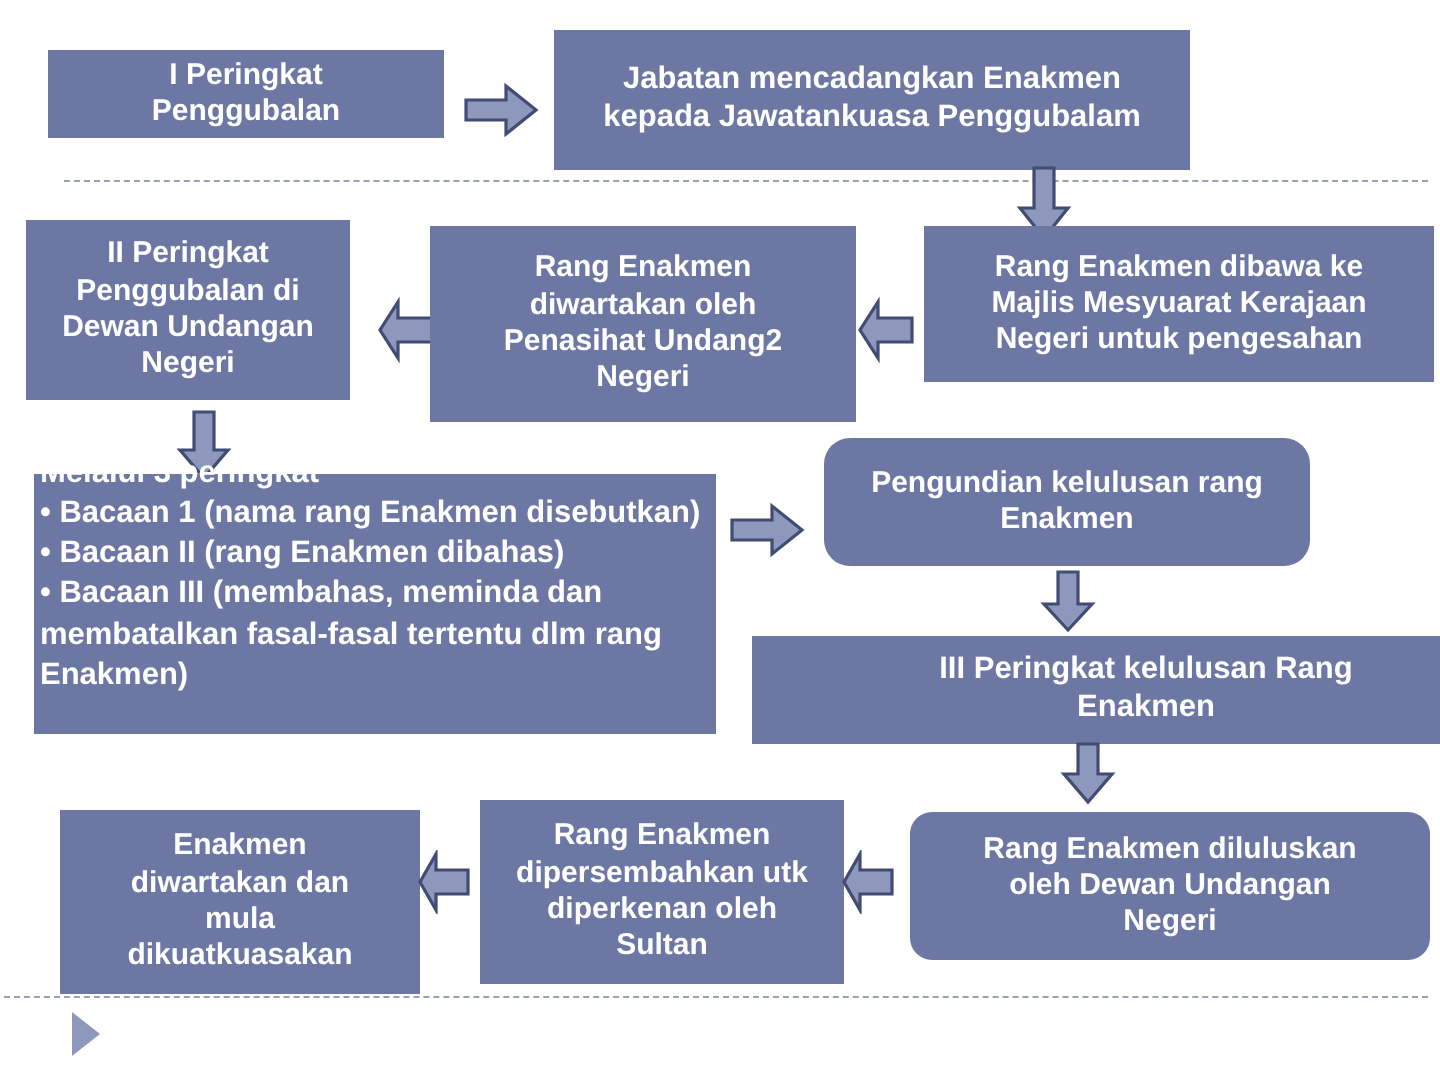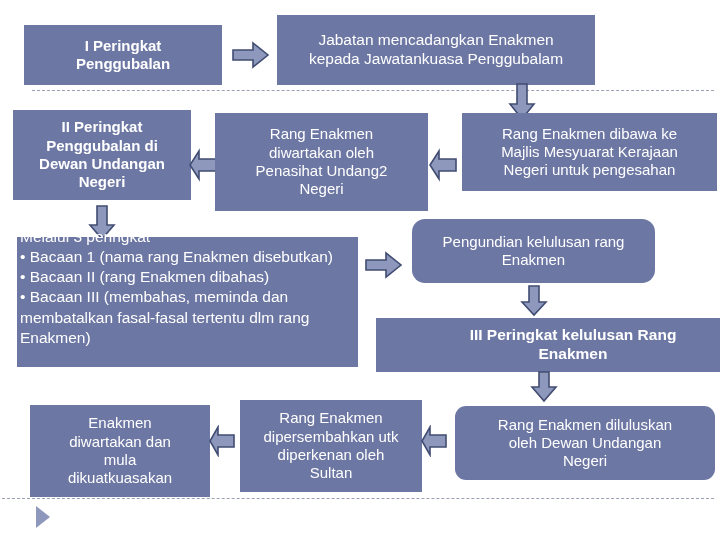--- a/index.html
+++ b/index.html
@@ -27,20 +27,21 @@
     border: 2px solid #3f4a६e;
     border-color: #414c72;
     color: #ffffff;
     display: flex;
     align-items: center;
     justify-content: center;
     text-align: center;
     line-height: 1.22;
     font-size: 15px;
     padding: 2px 4px;
+    font-weight: bold;
   }
   .box .txt {
     display: block;
     width: 100%;
     white-space: pre-line;
   }
   .box.bold { font-weight: bold; }
 
   
   .box.overflow {
@@ -77,21 +78,21 @@
   .tri-marker { position: absolute; }
 </style>
 </head>
 <body>
 
 <div id="canvas">
 
   <div class="dashrule" style="left:32px; top:90px; width:682px;"></div>
   <div class="dashrule" style="left:2px; top:498px; width:712px;"></div>
 
-  <div class="box bold" style="left:24px; top:25px; width:198px; height:60px;">
+  <div class="box bold" style="left:24px; top:25px; width:198px; height:44px;">
     <span class="txt">I Peringkat
 Penggubalan</span>
   </div>
 
   <div class="arrow" style="left:232px; top:41px;">
     <svg width="38" height="28" viewBox="0 0 38 28">
       <path d="M1 9 L21 9 L21 2 L36 14 L21 26 L21 19 L1 19 Z" fill="#8e98bd" stroke="#414c72" stroke-width="1.6" stroke-linejoin="miter"></path>
     </svg>
   </div>
 
@@ -99,21 +100,21 @@
     <span class="txt">Jabatan mencadangkan Enakmen
 kepada Jawatankuasa Penggubalam</span>
   </div>
 
   <div class="arrow" style="left:508px; top:83px;">
     <svg width="28" height="38" viewBox="0 0 28 38">
       <path d="M9 1 L19 1 L19 21 L26 21 L14 36 L2 21 L9 21 Z" fill="#8e98bd" stroke="#414c72" stroke-width="1.6" stroke-linejoin="miter"></path>
     </svg>
   </div>
 
-  <div class="box bold" style="left:13px; top:110px; width:178px; height:90px;">
+  <div class="box bold" style="left:13px; top:110px; width:162px; height:90px;">
     <span class="txt">II Peringkat
 Penggubalan di
 Dewan Undangan
 Negeri</span>
   </div>
 
   <div class="arrow" style="left:188px; top:148px;">
     <svg width="30" height="34" viewBox="0 0 30 34">
       <path d="M28 11 L11 11 L11 3 L2 17 L11 31 L11 23 L28 23 Z" fill="#8e98bd" stroke="#414c72" stroke-width="1.6" stroke-linejoin="miter"></path>
     </svg>

